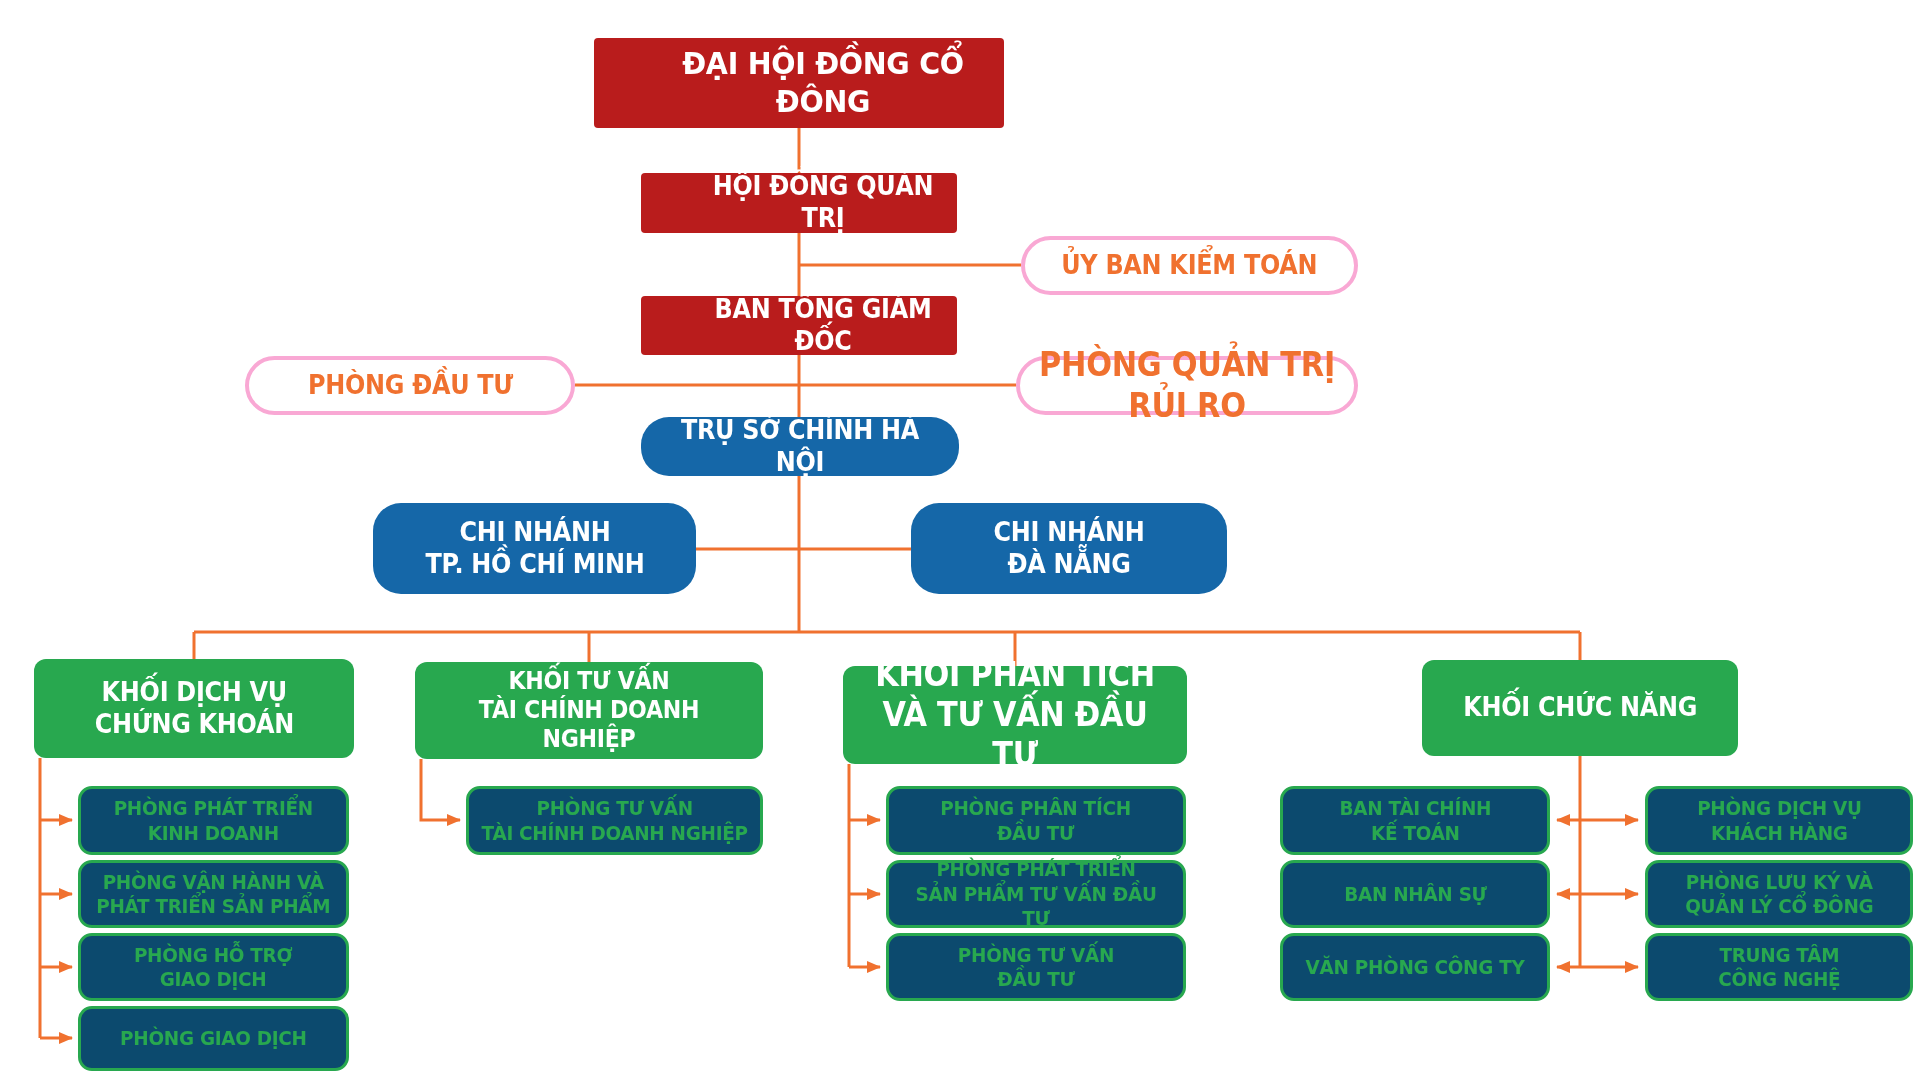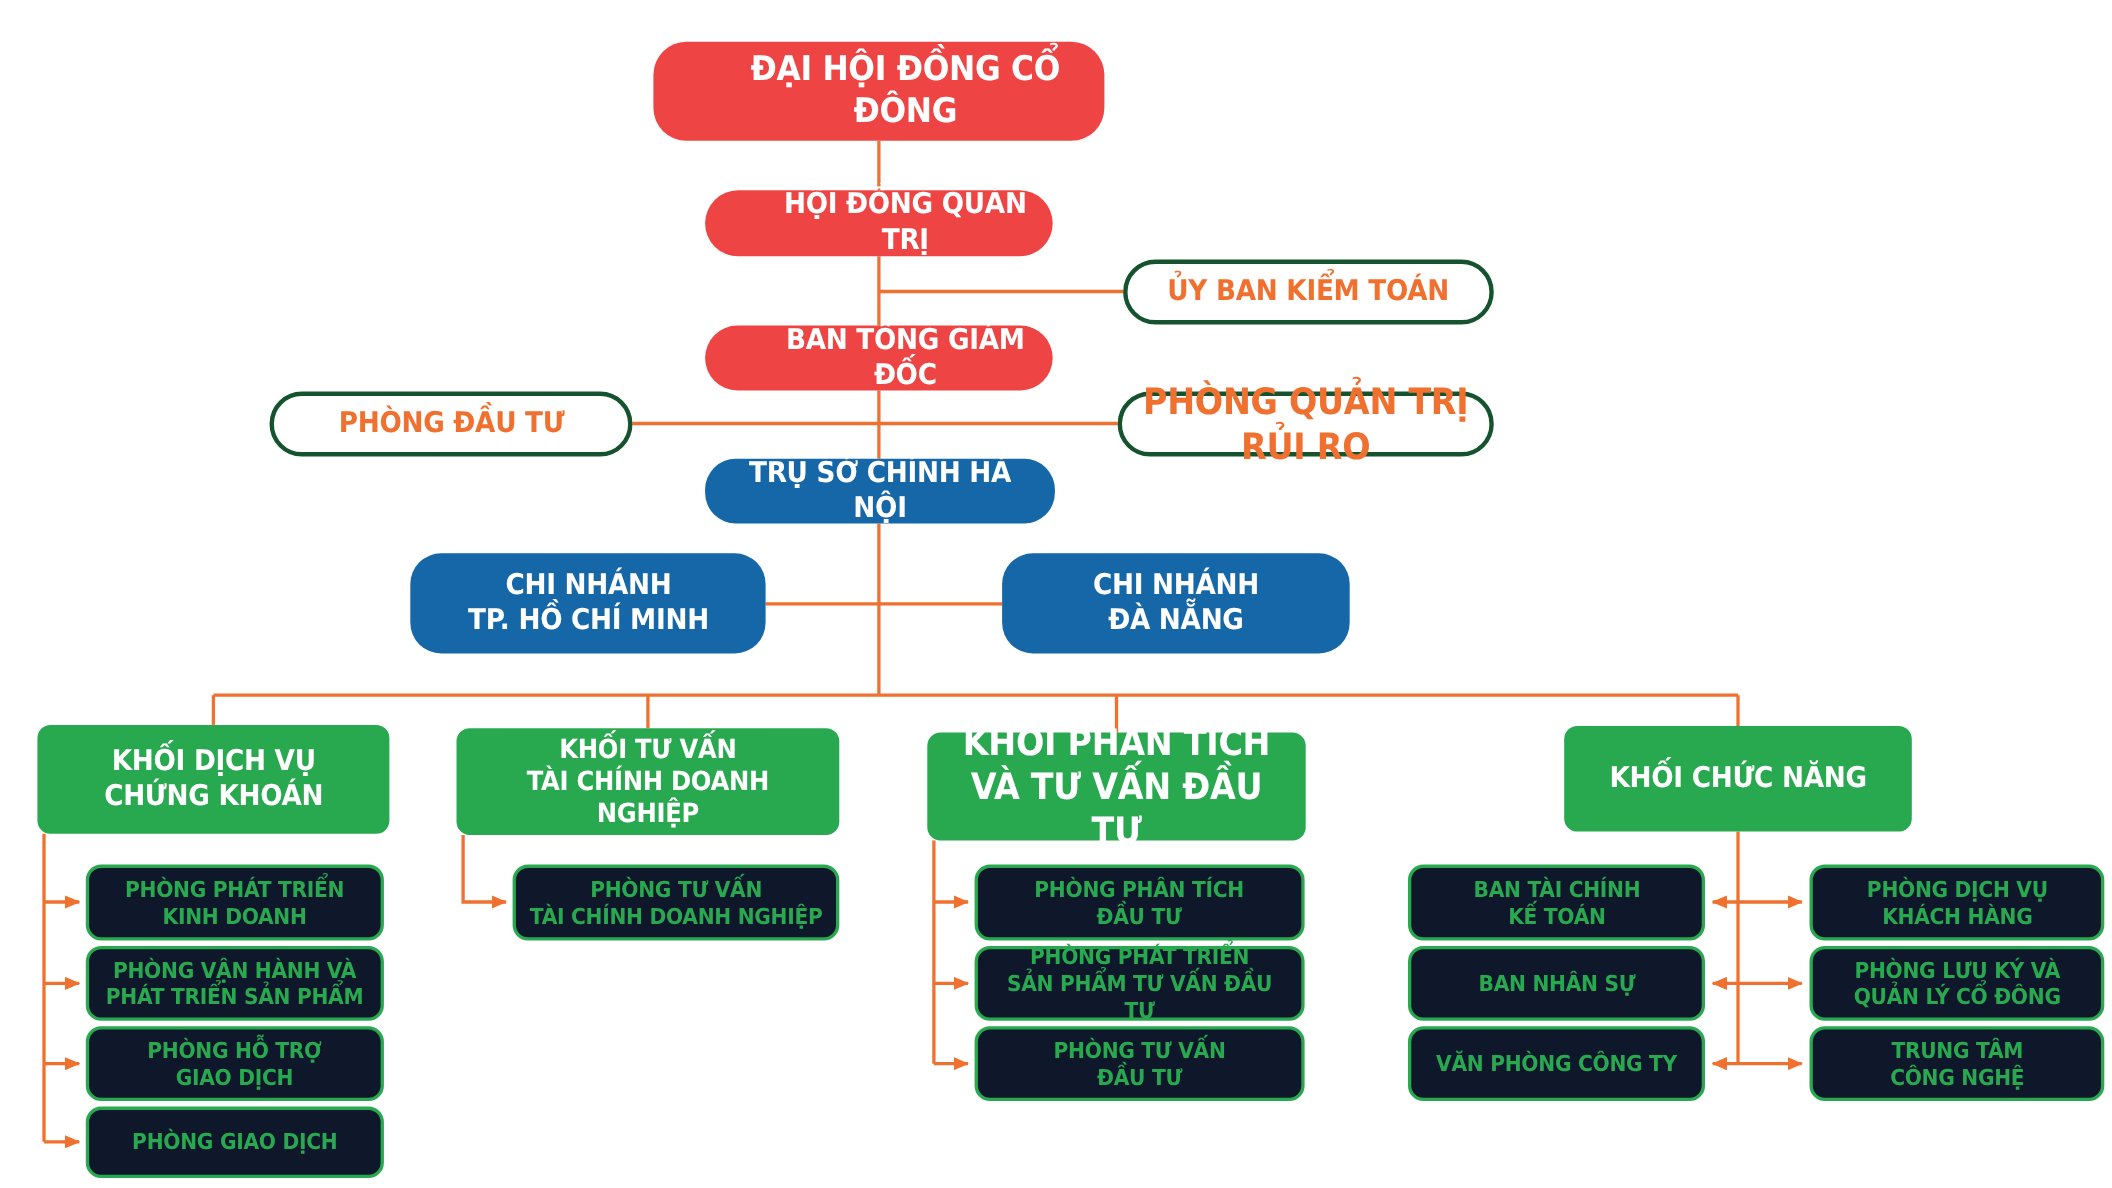--- a/index.html
+++ b/index.html
@@ -18,25 +18,25 @@
     font-weight:bold;
     box-sizing:border-box;
   }
   .node .lbl{
     display:block;
     white-space:pre-line;
     transform:scaleX(0.92);
     letter-spacing:-0.3px;
     line-height:1.22;
   }
-  .fill-orange{background:#ef4444;color:#ffffff;border-radius:30px;padding-left:48px;}
+  .fill-orange{background:#b91c1c;color:#ffffff;border-radius:4px;padding-left:48px;}
   .fill-blue{background:#1567A8;color:#ffffff;border-radius:28px;}
-  .outline-orange{background:#ffffff;color:#F0712F;border:4px solid #14532d;border-radius:30px;}
+  .outline-orange{background:#ffffff;color:#F0712F;border:4px solid #f9a8d4;border-radius:30px;}
   .fill-green{background:#28A84F;color:#ffffff;border-radius:12px;}
-  .outline-green{background:#0f172a;color:#28A84F;border:3px solid #28A84F;border-radius:14px;}
+  .outline-green{background:#0c4a6e;color:#28A84F;border:3px solid #28A84F;border-radius:14px;}
   .fs31{font-size:31px;}
   .fs26{font-size:26px;}
   .fs25{font-size:33px;}
   .fs24{font-size:24px;}
   .fs20{font-size:20px;}
 </style>
 </head>
 <body>
 
 <div id="stage">

